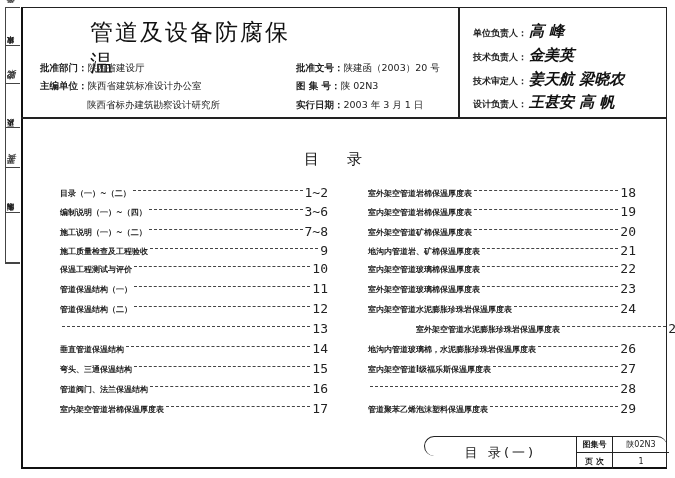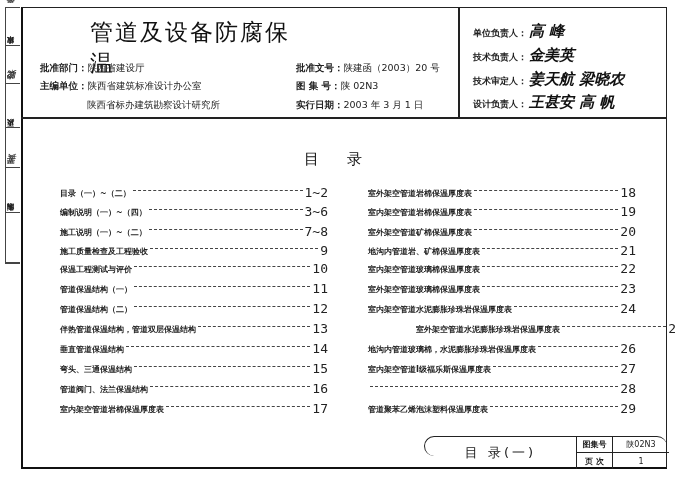--- a/index.html
+++ b/index.html
@@ -135,21 +135,20 @@
       <span class="toc-label">管道保温结构（一）</span>
       <span class="toc-dash"></span>
       <span class="toc-page">11</span>
     </div>
     <div class="toc-row" style="left: 60px; width: 268px; top: 301px;">
       <span class="toc-label">管道保温结构（二）</span>
       <span class="toc-dash"></span>
       <span class="toc-page">12</span>
     </div>
     <div class="toc-row" style="left: 60px; width: 268px; top: 321px;">
-      <span class="toc-label">伴热管道保温结构，管道双层保温结构</span>
       <span class="toc-dash"></span>
       <span class="toc-page">13</span>
     </div>
     <div class="toc-row" style="left: 60px; width: 268px; top: 341px;">
       <span class="toc-label">垂直管道保温结构</span>
       <span class="toc-dash"></span>
       <span class="toc-page">14</span>
     </div>
     <div class="toc-row" style="left: 60px; width: 268px; top: 361px;">
       <span class="toc-label">弯头、三通保温结构</span>

